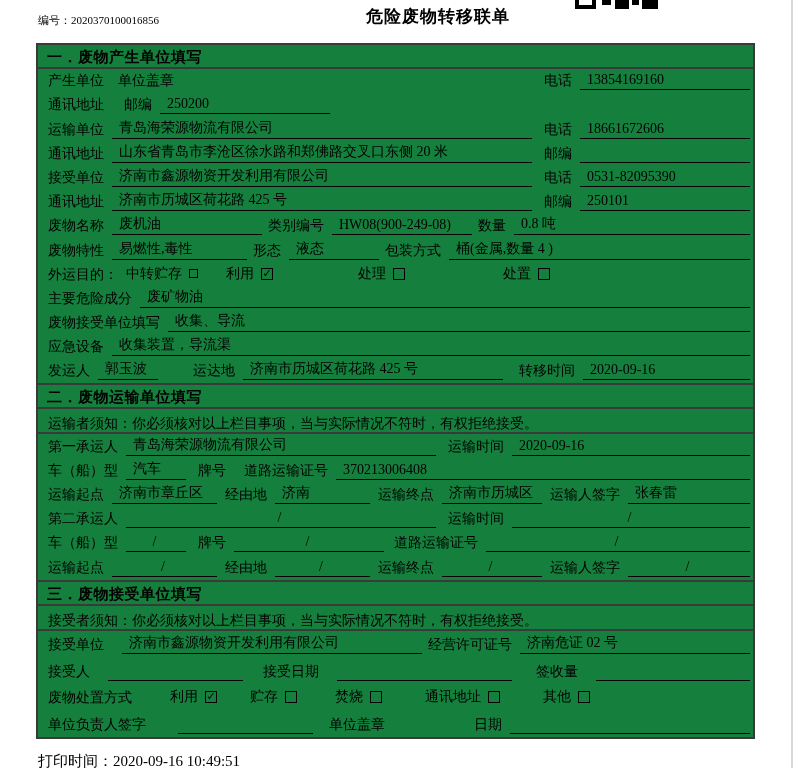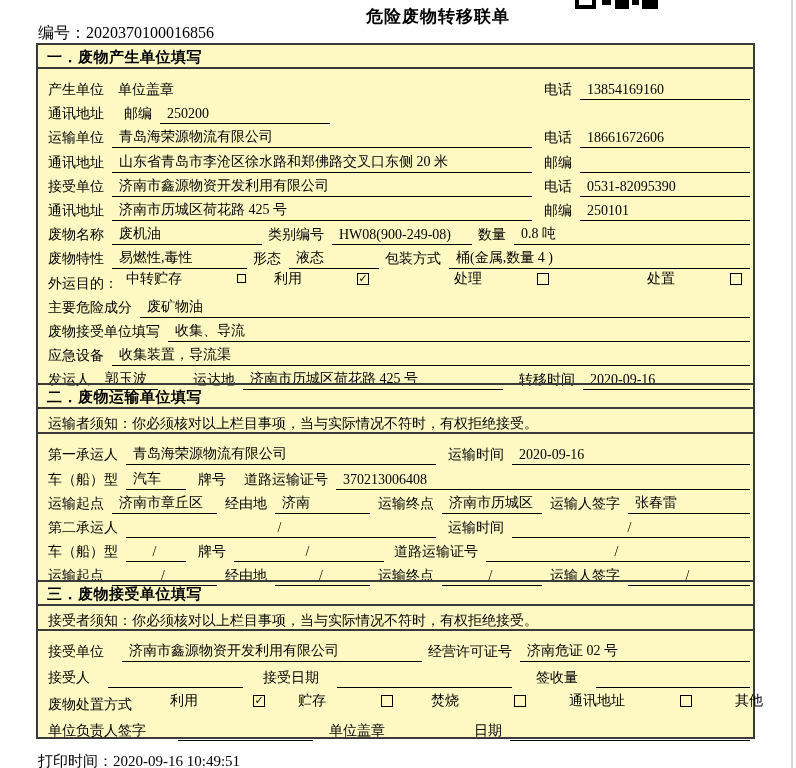--- a/index.html
+++ b/index.html
@@ -5,54 +5,54 @@
   * { margin:0; padding:0; box-sizing:border-box; }
   html,body { width:796px; height:768px; }
   body {
     background:#ffffff; color:#000;
     font-family:"Liberation Serif","DejaVu Serif",serif;
     font-size:14px; position:relative; overflow:hidden;
   }
   .page-edge { position:absolute; top:0; right:3px; width:2px; height:768px; background:#d8d8d8; }
 
   
-  .doc-no { position:absolute; left:38px; top:23px; font-size:16px; white-space:nowrap; }
+  .doc-no { position:absolute; left:38px; top:13px; font-size:11px; white-space:nowrap; }
   .doc-title { position:absolute; left:80px; right:0; top:5px; text-align:center;
                font-size:17px; font-weight:bold; letter-spacing:1px; }
   .qr { position:absolute; left:575px; top:0; height:9px; display:flex; align-items:flex-start; }
   .qb1 { width:21px; height:9px; border:4px solid #000; border-top:none; background:#fff; margin-right:6px; }
   .qb2 { width:9px;  height:5px; background:#000; margin-right:4px; }
   .qb3 { width:14px; height:9px; background:#000; margin-right:3px; }
   .qb4 { width:7px;  height:5px; background:#000; margin-right:3px; }
   .qb5 { width:16px; height:9px; background:#000; }
 
   
   .tbl { position:absolute; left:36px; top:43px; width:719px; border:2px solid #3a3a3a;
-         display:flex; flex-direction:column; background:#fef9c3; }
+         display:flex; flex-direction:column; background:#15803d; }
   .band { font-weight:bold; font-size:15px; height:24px; padding:3px 0 0 9px;
           border-bottom:2px solid #3a3a3a; letter-spacing:.5px; }
   .band.mid { height:26px; border-top:2px solid #3a3a3a; }
   .notice { height:25px; padding:6px 0 0 10px; border-bottom:2px solid #3a3a3a; white-space:nowrap; }
 
-  .r { display:flex; height:24.2px; padding:12px 3px 3px 10px; }
+  .r { display:flex; align-items:flex-end; height:24.2px; padding:12px 3px 3px 10px; }
   .r3 { height:26.5px; }
   .lb { white-space:nowrap; margin-right:8px; flex:0 0 auto; }
   .ul { border-bottom:1.5px solid #000; white-space:nowrap; height:19px;
         display:flex; align-items:flex-end; padding:0 3px 1px 7px; overflow:hidden; }
   .ul.fx { flex:1 1 auto; }
   .ctr { justify-content:center; padding-left:0; }
   .sp { flex:1 1 auto; }
 
   .w60{width:60px}.w90{width:90px}.w95{width:95px}.w100{width:100px}.w105{width:105px}
   .w135{width:135px}.w140{width:140px}.w150{width:150px}.w170{width:170px}.w175{width:175px}
   .w200{width:200px}.w240{width:240px}.w260{width:260px}.w300{width:300px}.w310{width:310px}
   .ml6{margin-left:6px}.ml8{margin-left:8px}.ml10{margin-left:10px}.ml12{margin-left:12px}
   .ml16{margin-left:16px}.ml20{margin-left:20px}.ml24{margin-left:24px}.ml30{margin-left:30px}.ml35{margin-left:35px}
 
-  .opt { display:flex; align-items:center; white-space:nowrap; margin-bottom:1px;gap:48px; }
+  .opt { display:flex; align-items:center; white-space:nowrap; margin-bottom:1px; }
   .opt .lb { margin-right:0; }
   .cb { width:12px; height:12px; border:1.3px solid #000; margin-left:7px;
         font-family:"DejaVu Sans",sans-serif; font-size:11px; line-height:10px;
         text-align:center; flex:0 0 auto; }
   .cb.small { width:9px; height:9px; }
   .mrA{margin-right:28px}.mrB{margin-right:85px}.mrC{margin-right:98px}
   .mrD{margin-right:33px}.mrE{margin-right:38px}.mrF{margin-right:43px}
 
   .footer { position:absolute; left:38px; top:752px; font-size:15px; white-space:nowrap; }
 </style>

